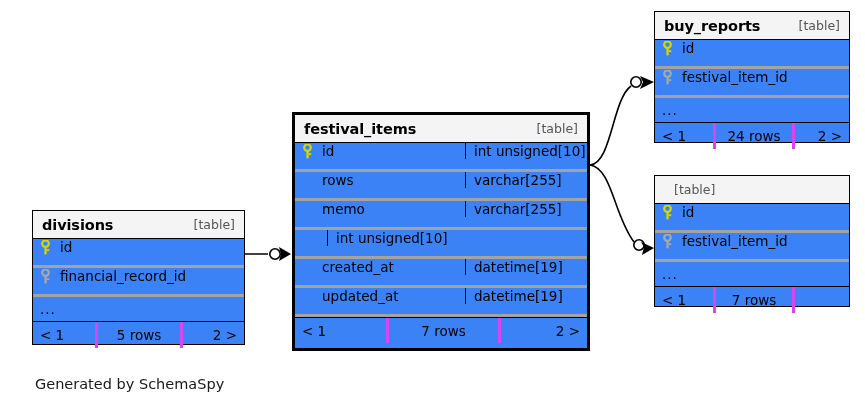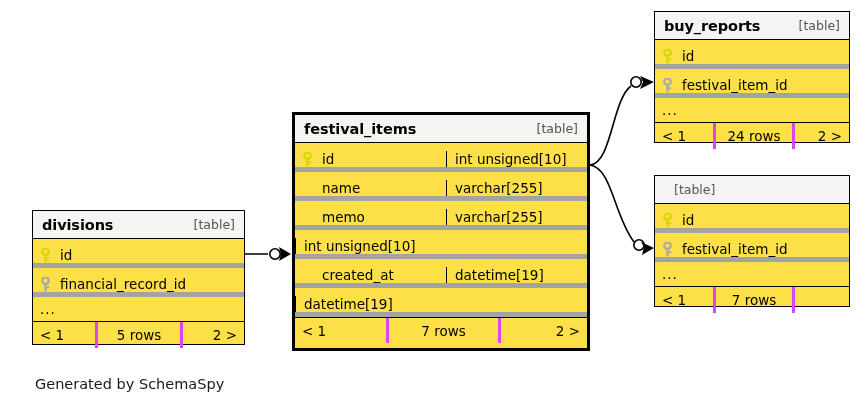--- a/index.html
+++ b/index.html
@@ -26,21 +26,21 @@
     left: 0;
     top: 0;
     width: 865px;
     height: 409px;
     pointer-events: none;
   }
 
   
   .table-node {
     position: absolute;
-    background: #fde047;
+    background: #3b82f6;
     border: 1px solid #000000;
     box-sizing: border-box;
   }
   .table-node.focus {
     border: 3px solid #000000;
   }
 
   .tbl-header {
     background: #f4f4f4;
     border-bottom: 1px solid #000000;
@@ -59,22 +59,22 @@
   }
   .tbl-kind {
     font-size: 12.5px;
     color: #555555;
     white-space: nowrap;
     padding-left: 10px;
   }
 
   .tbl-row {
     display: flex;
-    align-items: flex-end;
-    border-bottom: 5px solid #a3a3a3;
+    align-items: flex-start;
+    border-bottom: 3px solid #a3a3a3;
     height: 29px;
     box-sizing: border-box;
   }
   .tbl-row:last-child {
     border-bottom: none;
   }
 
   .col-name {
     display: flex;
     align-items: center;
@@ -87,21 +87,21 @@
   }
   .col-type {
     display: flex;
     align-items: center;
     border-left: 1px solid #000000;
     padding: 0 8px;
     font-size: 13.5px;
     white-space: nowrap;
     box-sizing: border-box;
   }
-  .fi .col-type { width: 141px; }
+  .fi .col-type { width: 122px; margin-left: 32px; }
 
   .key-slot {
     width: 20px;
     flex: 0 0 20px;
     display: flex;
     align-items: center;
     justify-content: flex-start;
   }
   .key-icon { display: block; }
 
@@ -209,21 +209,21 @@
           </svg>
         </span>
         <span>id</span>
       </span>
       <span class="col-type">int unsigned[10]</span>
     </div>
 
     <div class="tbl-row">
       <span class="col-name">
         <span class="key-slot"></span>
-        <span>name</span>
+        <span>rows</span>
       </span>
       <span class="col-type">varchar[255]</span>
     </div>
 
     <div class="tbl-row">
       <span class="col-name">
         <span class="key-slot"></span>
         <span>memo</span>
       </span>
       <span class="col-type">varchar[255]</span>
@@ -235,20 +235,24 @@
 
     <div class="tbl-row">
       <span class="col-name">
         <span class="key-slot"></span>
         <span>created_at</span>
       </span>
       <span class="col-type">datetime[19]</span>
     </div>
 
     <div class="tbl-row">
+      <span class="col-name">
+        <span class="key-slot"></span>
+        <span>updated_at</span>
+      </span>
       <span class="col-type">datetime[19]</span>
     </div>
 
     <div class="tbl-footer" style="border-top:1px solid #000;">
       <span class="foot-cell foot-prev">&lt; 1</span>
       <span class="foot-cell foot-mid">7 rows</span>
       <span class="foot-cell foot-next">2 &gt;</span>
     </div>
   </div>
 

